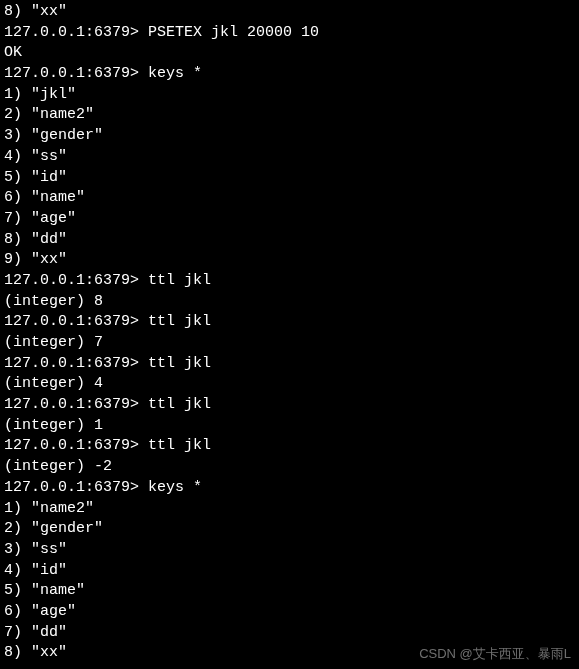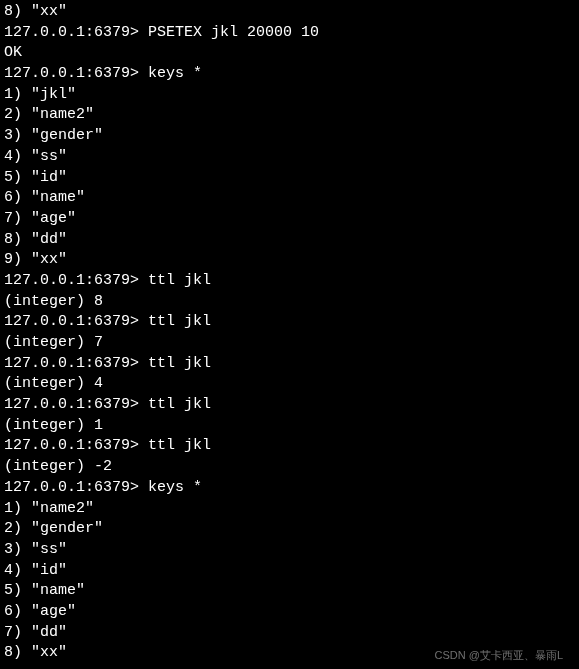--- a/index.html
+++ b/index.html
@@ -21,23 +21,23 @@
     }
     .terminal {
       white-space: pre;
     }
     .line {
       display: block;
     }
     .watermark {
       position: absolute;
       bottom: 6px;
-      right: 16px;
+      right: 8px;
       color: rgba(200, 200, 200, 0.55);
-      font-size: 11px;
+      font-size: 13px;
       font-family: sans-serif;
       text-align: right;
     }
   </style>
 </head>
 <body>
 
 <div class="terminal" id="terminal"><span class="line">8) "xx"</span><span class="line">127.0.0.1:6379&gt; PSETEX jkl 20000 10</span><span class="line">OK</span><span class="line">127.0.0.1:6379&gt; keys *</span><span class="line">1) "jkl"</span><span class="line">2) "name2"</span><span class="line">3) "gender"</span><span class="line">4) "ss"</span><span class="line">5) "id"</span><span class="line">6) "name"</span><span class="line">7) "age"</span><span class="line">8) "dd"</span><span class="line">9) "xx"</span><span class="line">127.0.0.1:6379&gt; ttl jkl</span><span class="line">(integer) 8</span><span class="line">127.0.0.1:6379&gt; ttl jkl</span><span class="line">(integer) 7</span><span class="line">127.0.0.1:6379&gt; ttl jkl</span><span class="line">(integer) 4</span><span class="line">127.0.0.1:6379&gt; ttl jkl</span><span class="line">(integer) 1</span><span class="line">127.0.0.1:6379&gt; ttl jkl</span><span class="line">(integer) -2</span><span class="line">127.0.0.1:6379&gt; keys *</span><span class="line">1) "name2"</span><span class="line">2) "gender"</span><span class="line">3) "ss"</span><span class="line">4) "id"</span><span class="line">5) "name"</span><span class="line">6) "age"</span><span class="line">7) "dd"</span><span class="line">8) "xx"</span></div>
 
 <div class="watermark">CSDN @艾卡西亚、暴雨L</div>

